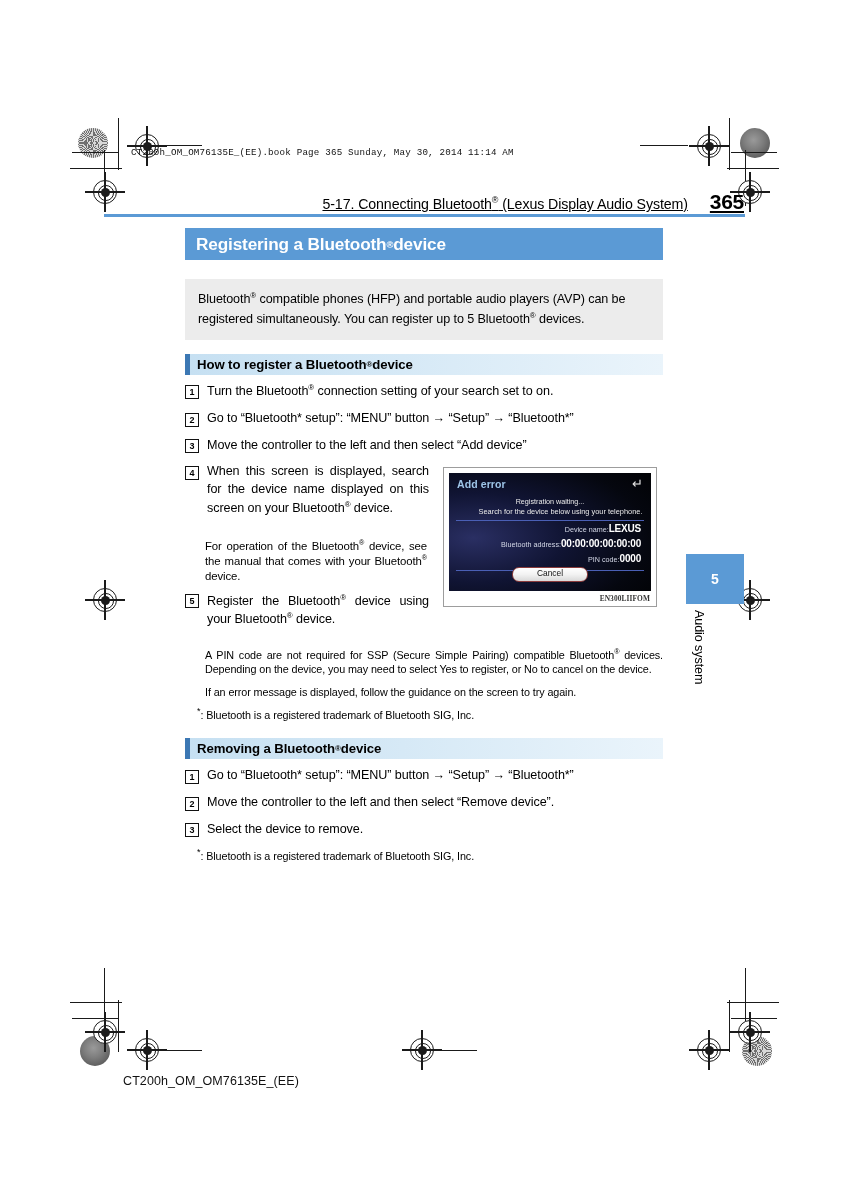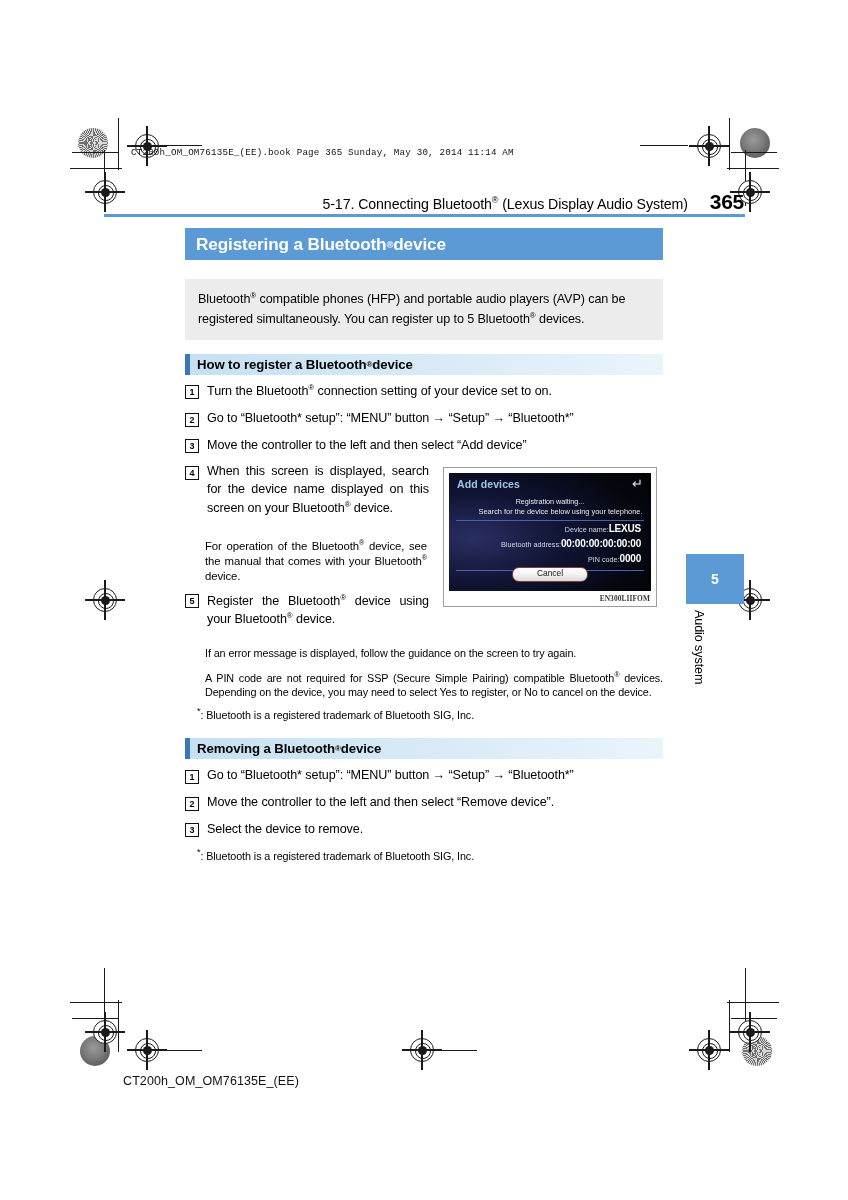--- a/index.html
+++ b/index.html
@@ -81,20 +81,21 @@
 
   
   .running-head {
     position: absolute;
     left: 104px;
     top: 190px;
     width: 640px;
     display: flex;
     align-items: baseline;
     justify-content: flex-end;
+    text-decoration: underline;
   }
   .rh-text {
     font-size: 14.2px;
     letter-spacing: -0.1px;
     white-space: nowrap;
   }
   .rh-page {
     font-size: 21px;
     font-weight: bold;
     margin-left: 22px;
@@ -441,21 +442,21 @@
   <div class="sub-header">
     <span>How to register a Bluetooth</span>
       <sup>®</sup>
       <span> device</span>
   </div>
 
   <div class="steps">
 
     <div class="step">
       <div class="step-num">1</div>
-      <div class="step-text"><span>Turn the Bluetooth</span><sup>®</sup><span> connection setting of your device set to on.</span></div>
+      <div class="step-text"><span>Turn the Bluetooth</span><sup>®</sup><span> connection setting of your search set to on.</span></div>
     </div>
 
     <div class="step">
       <div class="step-num">2</div>
       <div class="step-text">Go to “Bluetooth* setup”: “MENU” button → “Setup” → “Bluetooth*”</div>
     </div>
 
     <div class="step">
       <div class="step-num">3</div>
       <div class="step-text">Move the controller to the left and then select “Add device”</div>
@@ -477,21 +478,21 @@
       <div class="step" style="margin-top:7px;">
         <div class="step-num">5</div>
         <div class="step-text justify" style="width:222px;"><span>Register the Bluetooth</span><sup>®</sup><span> device using your Bluetooth</span><sup>®</sup><span> device.</span></div>
       </div>
 
     </div>
 
     <div class="split-right">
       <div class="screen-wrap">
         <div class="screen">
-          <div class="sc-title">Add devices</div>
+          <div class="sc-title">Add error</div>
           <div class="sc-back">↵</div>
           <div class="sc-msg1">Registration waiting...</div>
           <div class="sc-msg2">Search for the device below using your telephone.</div>
           <div class="sc-rows">
             <div class="sc-row">
               <span class="lbl">Device name:</span>
               <span class="val">LEXUS</span>
             </div>
             <div class="sc-row">
               <span class="lbl">Bluetooth address:</span>
@@ -502,25 +503,25 @@
               <span class="val">0000</span>
             </div>
           </div>
           <div class="sc-cancel">Cancel</div>
         </div>
         <div class="sc-code">EN300LIIFOM</div>
       </div>
     </div>
   </div>
 
-  <div class="note-sm" style="margin-left:20px; margin-top:8px;">If an error message is displayed, follow the guidance on the screen to try again.</div>
-
   <div class="note-sm justify" style="margin-left:20px;">
     <span>A PIN code are not required for SSP (Secure Simple Pairing) compatible Bluetooth</span><sup>®</sup><span> devices. Depending on the device, you may need to select Yes to register, or No to cancel on the device.</span>
   </div>
+
+  <div class="note-sm" style="margin-left:20px; margin-top:8px;">If an error message is displayed, follow the guidance on the screen to try again.</div>
 
   <div class="footnote" style="padding-left:28px;">
     <sup>*</sup><span>: Bluetooth is a registered trademark of Bluetooth SIG, Inc.</span>
   </div>
 
   <div class="sub-header" style="margin-top:18px;">
     <span>Removing a Bluetooth</span>
       <sup>®</sup>
       <span> device</span>
   </div>

